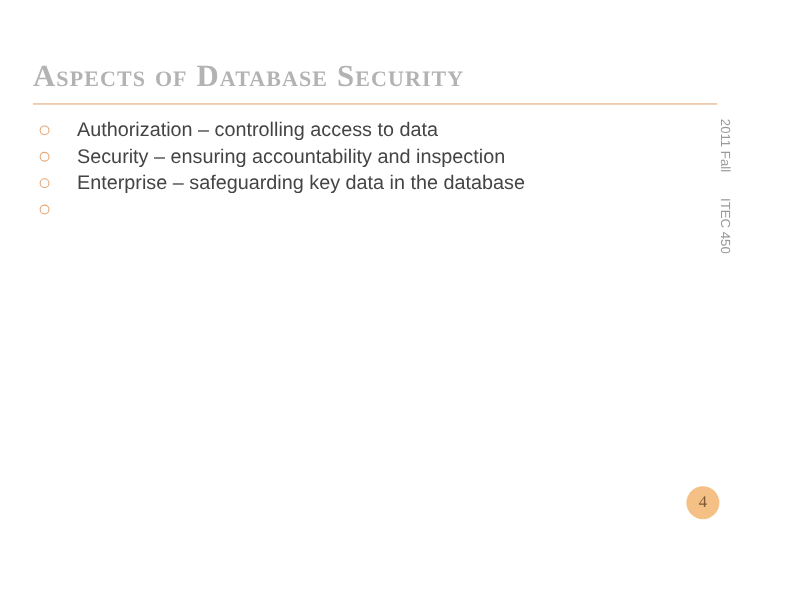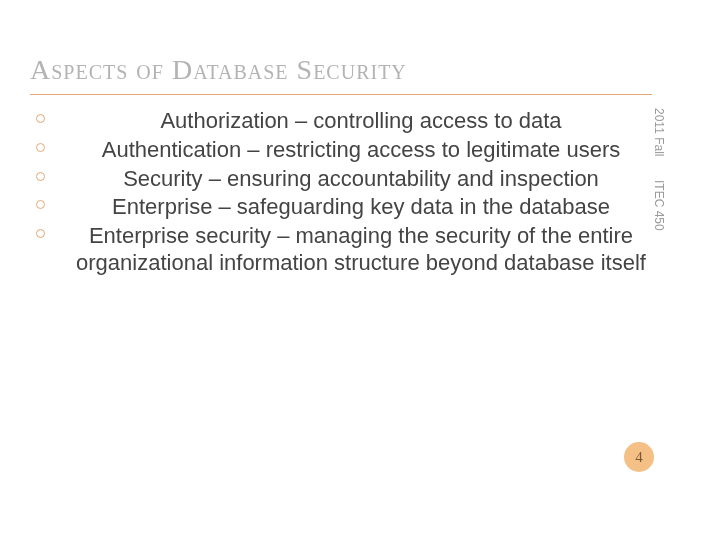--- a/index.html
+++ b/index.html
@@ -21,40 +21,39 @@
     box-sizing: border-box;
   }
   .title {
     position: absolute;
     top: 54px;
     left: 30px;
     font-variant: small-caps;
     letter-spacing: 1px;
     font-size: 28px;
     color: #b4b3b3;
-    font-weight: 400;
+    font-weight: 700;
   }
   .rule {
     position: absolute;
     top: 94px;
     left: 30px;
     width: 622px;
     height: 1px;
     background: #e6a776;
   }
   .content {
     position: absolute;
     top: 108px;
     left: 30px;
     right: 68px;
     font-family: Arial, Helvetica, sans-serif;
     color: #444;
-    font-size: 22px;
+    font-size: 18px;
     line-height: 1.22;
-    text-align: center;
   }
   .content ul {
     list-style: none;
     padding: 0;
     margin: 0;
   }
   .content li {
     position: relative;
     padding-left: 40px;
     margin: 0 0 2px 0;
@@ -118,33 +117,28 @@
   <div class="rule"></div>
 
   <div class="content">
     <ul>
       <li>
         <span class="bullet-icon"></span>
         <span>Authorization – controlling access to data</span>
       </li>
       <li>
         <span class="bullet-icon"></span>
-        <span>Authentication – restricting access to legitimate users</span>
-      </li>
-      <li>
-        <span class="bullet-icon"></span>
         <span>Security – ensuring accountability and inspection</span>
       </li>
       <li>
         <span class="bullet-icon"></span>
         <span>Enterprise – safeguarding key data in the database</span>
       </li>
       <li>
         <span class="bullet-icon"></span>
-        <span>Enterprise security – managing the security of the entire organizational information structure beyond database itself</span>
       </li>
     </ul>
   </div>
 
   <div class="side">
     <span class="v v1">2011 Fall</span>
     <span class="v v2">ITEC 450</span>
   </div>
 
   <div class="pagenum-wrap">

